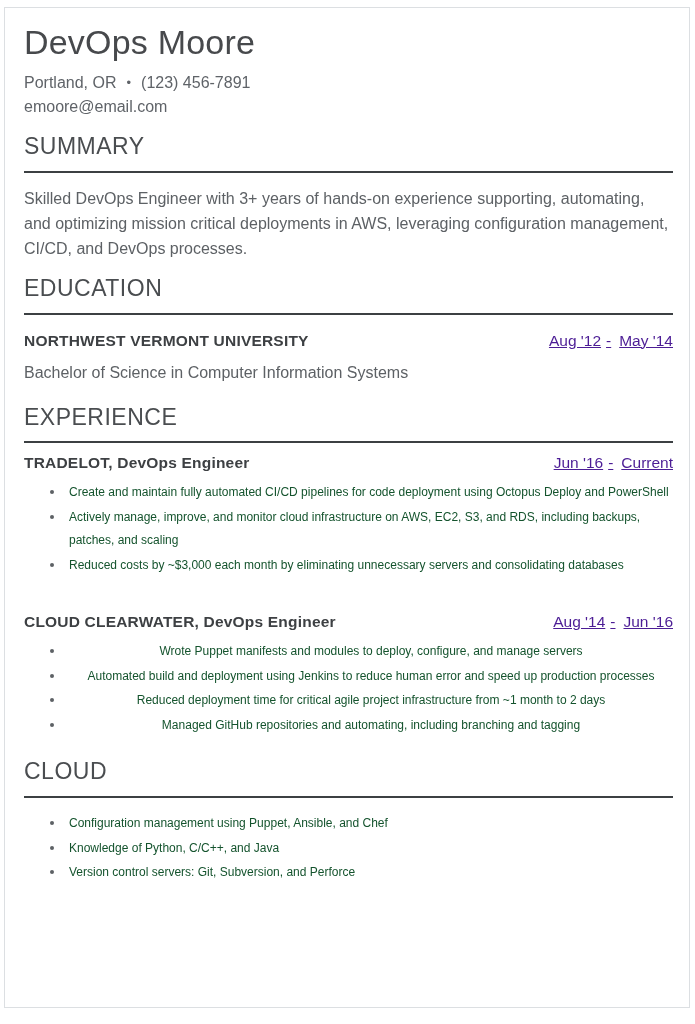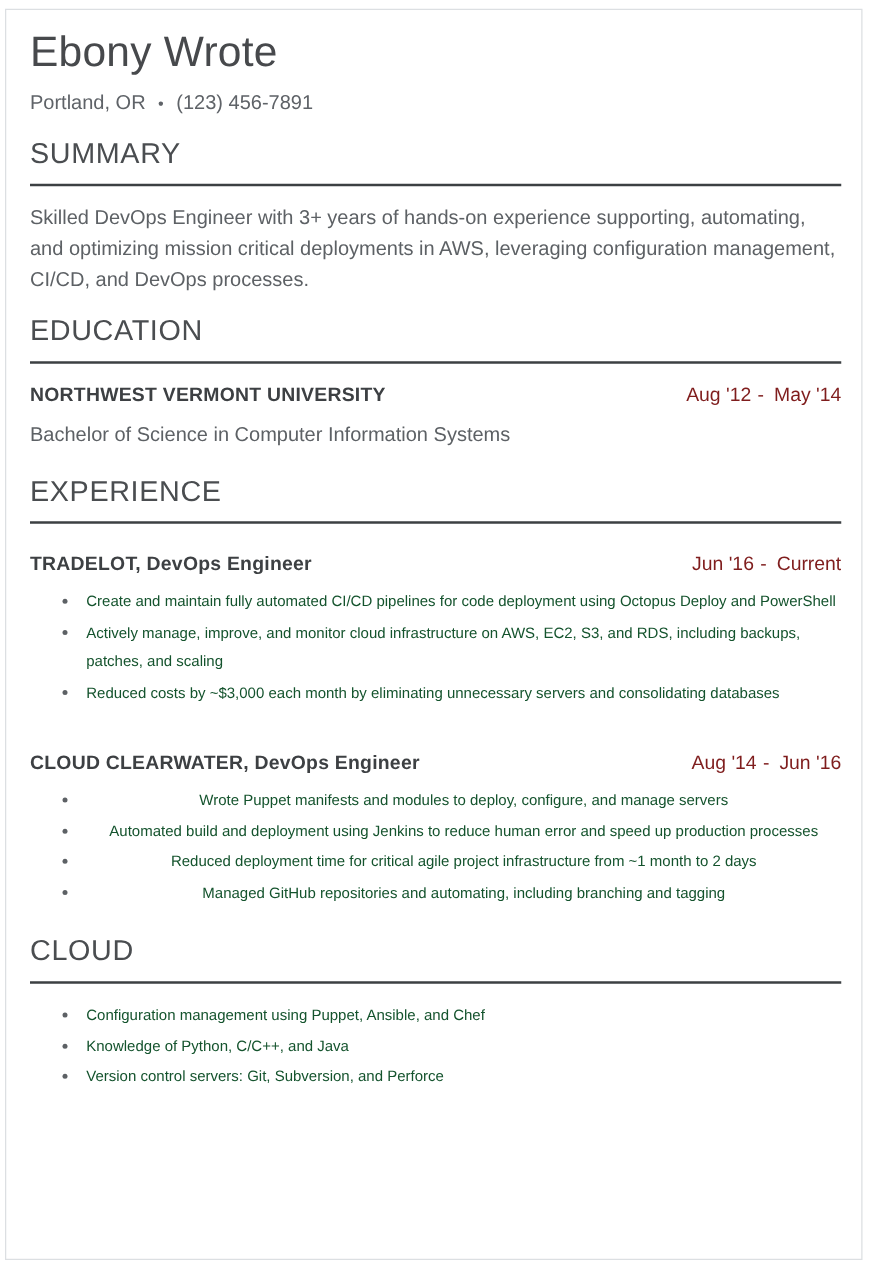--- a/index.html
+++ b/index.html
@@ -59,37 +59,38 @@
     margin-top: 9px;
   }
   .summary-text {
     margin-top: 13px;
     font-size: 16px;
     line-height: 25px;
     color: #5d6165;
     padding-right: 2px;
   }
   
-  .entry { margin-top: 24px; }
+  .entry { margin-top: 11px; }
   .entry + .entry { margin-top: 36px; text-align: center; }
   .entry-header {
     display: flex;
     justify-content: space-between;
     align-items: baseline;
   }
   .entry-title {
     font-size: 15.5px;
     font-weight: 700;
     letter-spacing: 0.2px;
     color: #3d4043;
   }
   .entry-dates {
     font-size: 15.5px;
-    color: #7f1d1d;
+    color: #4c1d95;
     flex-shrink: 0;
+    text-decoration: underline;
   }
   .entry-dates .date-sep { margin: 0 8px 0 5px; }
   .degree-line {
     margin-top: 10px;
     font-size: 16px;
     line-height: 25px;
     color: #5d6165;
   }
   
   ul.bullets {
@@ -108,26 +109,27 @@
   .section-education .entry { margin-top: 17px; }
   .section-skills { margin-top: 20px; }
   .section-skills ul.bullets { margin-top: 13px; }
 </style>
 </head>
 <body>
 
 <div class="page">
 
   <div>
-    <div class="name">Ebony Wrote</div>
+    <div class="name">DevOps Moore</div>
     <div class="contact-line">
       <span>Portland, OR</span>
       <span class="contact-sep">•</span>
       <span>(123) 456-7891</span>
     </div>
+    <div class="email-line">emoore@email.com</div>
   </div>
 
   <div class="section">
     <div class="section-title">SUMMARY</div>
     <hr class="section-rule">
     <p class="summary-text">Skilled DevOps Engineer with 3+ years of hands-on experience supporting, automating, and optimizing mission critical deployments in AWS, leveraging configuration management, CI/CD, and DevOps processes.</p>
   </div>
 
   <div class="section section-education">
     <div class="section-title">EDUCATION</div>

